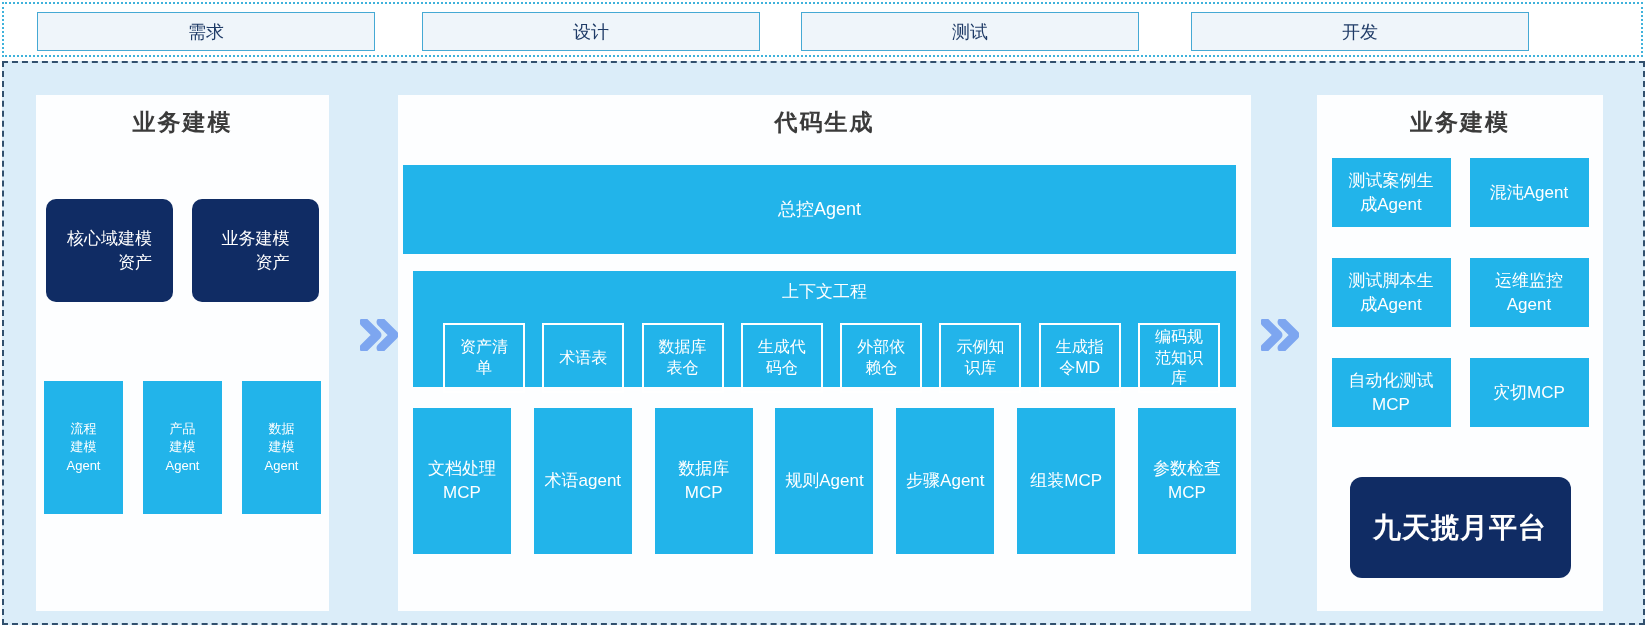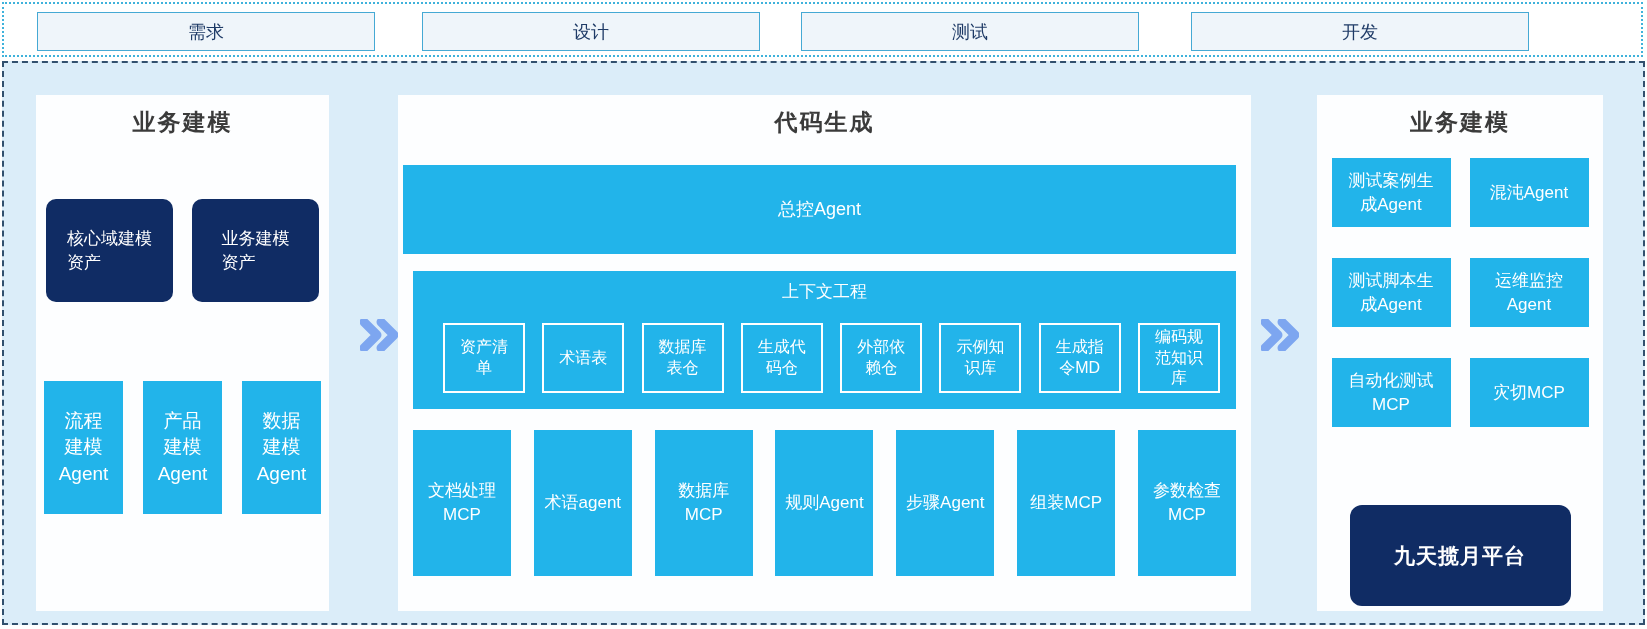--- a/index.html
+++ b/index.html
@@ -39,37 +39,37 @@
     font-size:23px;font-weight:bold;color:#3b3b3b;letter-spacing:2px;
   }
   .cyan-box{
     background:#22b4ea;color:#ffffff;
     display:flex;align-items:center;justify-content:center;
     text-align:center;white-space:pre-line;line-height:1.4;
   }
   .navy-box{
     background:#102c64;color:#ffffff;
     display:flex;align-items:center;justify-content:center;
-    text-align:left;white-space:pre-line;line-height:1.4;
+    text-align:right;white-space:pre-line;line-height:1.4;
   }
   
   .asset-row{
     display:flex;justify-content:center;gap:19px;margin-top:64px;
   }
   .asset-box{width:127px;height:103px;border-radius:10px;font-size:17px;}
   .bm-agent-row{
     display:flex;justify-content:center;gap:20px;margin-top:79px;
   }
-  .bm-agent{width:79px;height:133px;font-size:19px;}
+  .bm-agent{width:79px;height:133px;font-size:13px;}
   
   .master-bar{
     margin:30px 15px 0 5px;height:89px;font-size:18px;
   }
   .context-box{
-    position:relative;margin:17px 15px 0 15px;height:138px;background:#22b4ea;
+    position:relative;margin:17px 15px 0 15px;height:116px;background:#22b4ea;
   }
   .context-title{
     padding-top:9px;text-align:center;color:#ffffff;font-size:17px;
   }
   .context-items{
     position:absolute;left:30px;right:16px;top:52px;height:70px;
     display:flex;justify-content:space-between;
   }
   .context-item{
     width:82px;box-sizing:border-box;border:2px solid #ffffff;
@@ -82,22 +82,22 @@
     display:flex;justify-content:space-between;
   }
   .tool-box{width:98px;height:146px;font-size:17px;}
   
   .to-row{display:flex;justify-content:center;gap:19px;border-radius:31px;}
   .to-row-1{margin-top:23px;}
   .to-row-2{margin-top:31px;}
   .to-row-3{margin-top:31px;}
   .to-box{width:119px;height:69px;font-size:17px;}
   .platform-box{
-    margin:78px auto 0 auto;width:221px;height:101px;
-    border-radius:12px;font-size:21px;font-weight:bold;letter-spacing:1px;
+    margin:50px auto 0 auto;width:221px;height:101px;
+    border-radius:12px;font-size:28px;font-weight:bold;letter-spacing:1px;
   }
   
   .flow-arrow{position:absolute;width:38px;height:32px;}
   .arrow-1{left:356px;top:256px;}
   .arrow-2{left:1257px;top:256px;}
 </style>
 </head>
 <body>
 
 <div class="phase-strip">

